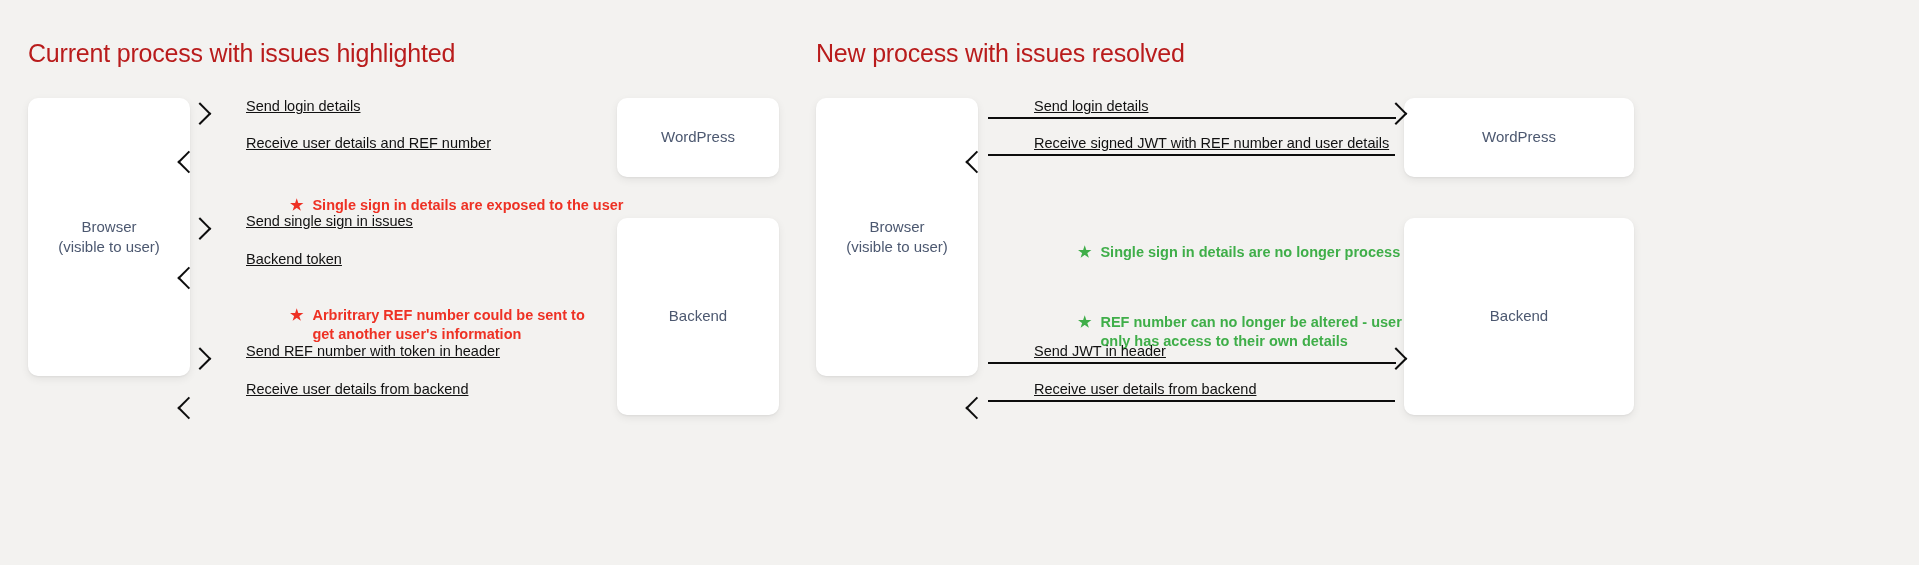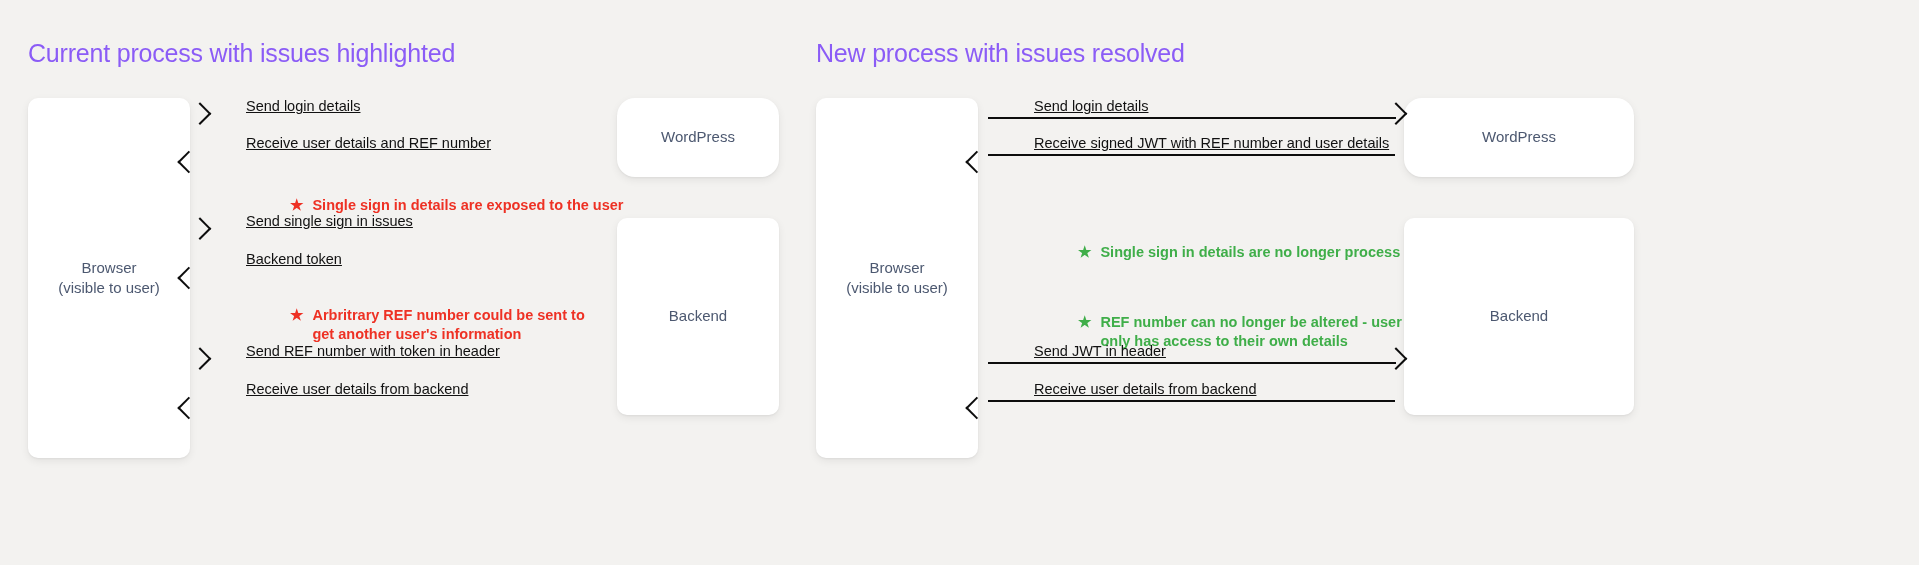--- a/index.html
+++ b/index.html
@@ -11,21 +11,21 @@
     position:relative;
   }
   .panel{position:absolute;top:0;height:565px;}
   #panel-left{left:0;width:960px;}
   #panel-right{left:788px;width:1131px;}
 
   .panel-title{
     position:absolute;
     font-size:25px;
     font-weight:400;
-    color:#8b5cf6;
+    color:#b91c1c;
     letter-spacing:-0.2px;
     white-space:nowrap;
   }
   #panel-left .panel-title{left:28px;top:39px;}
   #panel-right .panel-title{left:28px;top:39px;text-align:center;}
 
   .node-box{
     position:absolute;
     background:#ffffff;
     border-radius:10px;
@@ -36,26 +36,26 @@
     text-align:center;
   }
   .node-label{
     font-size:15px;
     line-height:1.35;
     color:#4c5870;
     white-space:pre-line;
   }
 
   
-  .box-browser{width:162px;height:360px;top:98px;}
+  .box-browser{width:162px;height:278px;top:98px;}
   #panel-left .box-browser{left:28px;}
   #panel-right .box-browser{left:28px;}
 
   
-  .box-wordpress{width:162px;height:79px;top:98px;border-radius:18px;}
+  .box-wordpress{width:162px;height:79px;top:98px;}
   .box-backend{width:162px;height:197px;top:218px;}
   #panel-left .box-wordpress{left:617px;}
   #panel-left .box-backend{left:617px;}
   #panel-right .box-wordpress{left:616px;width:230px;}
   #panel-right .box-backend{left:616px;width:230px;}
 
   
   .arrow-row{position:absolute;height:34px;}
   .arrow-line{
     position:absolute;

